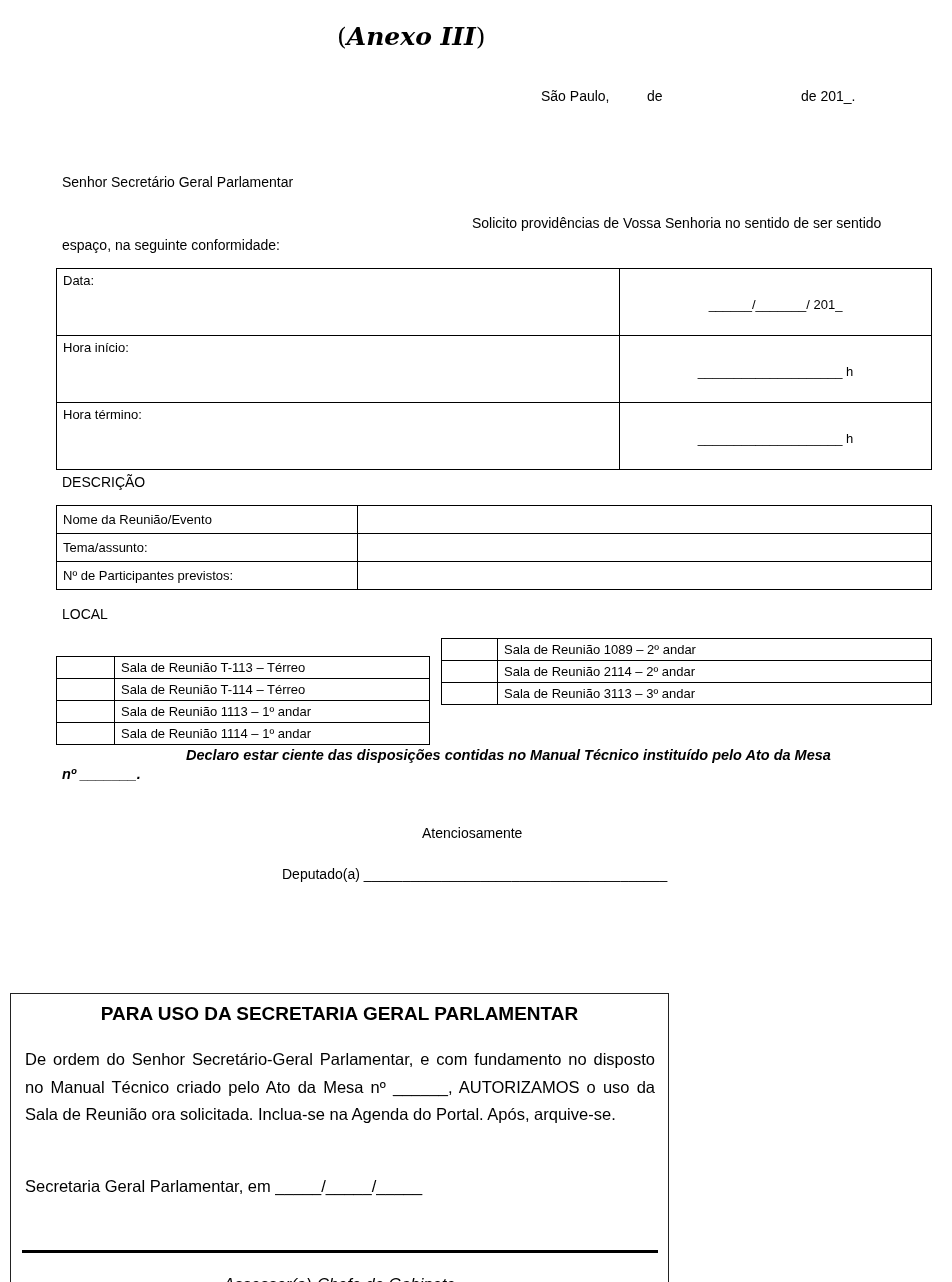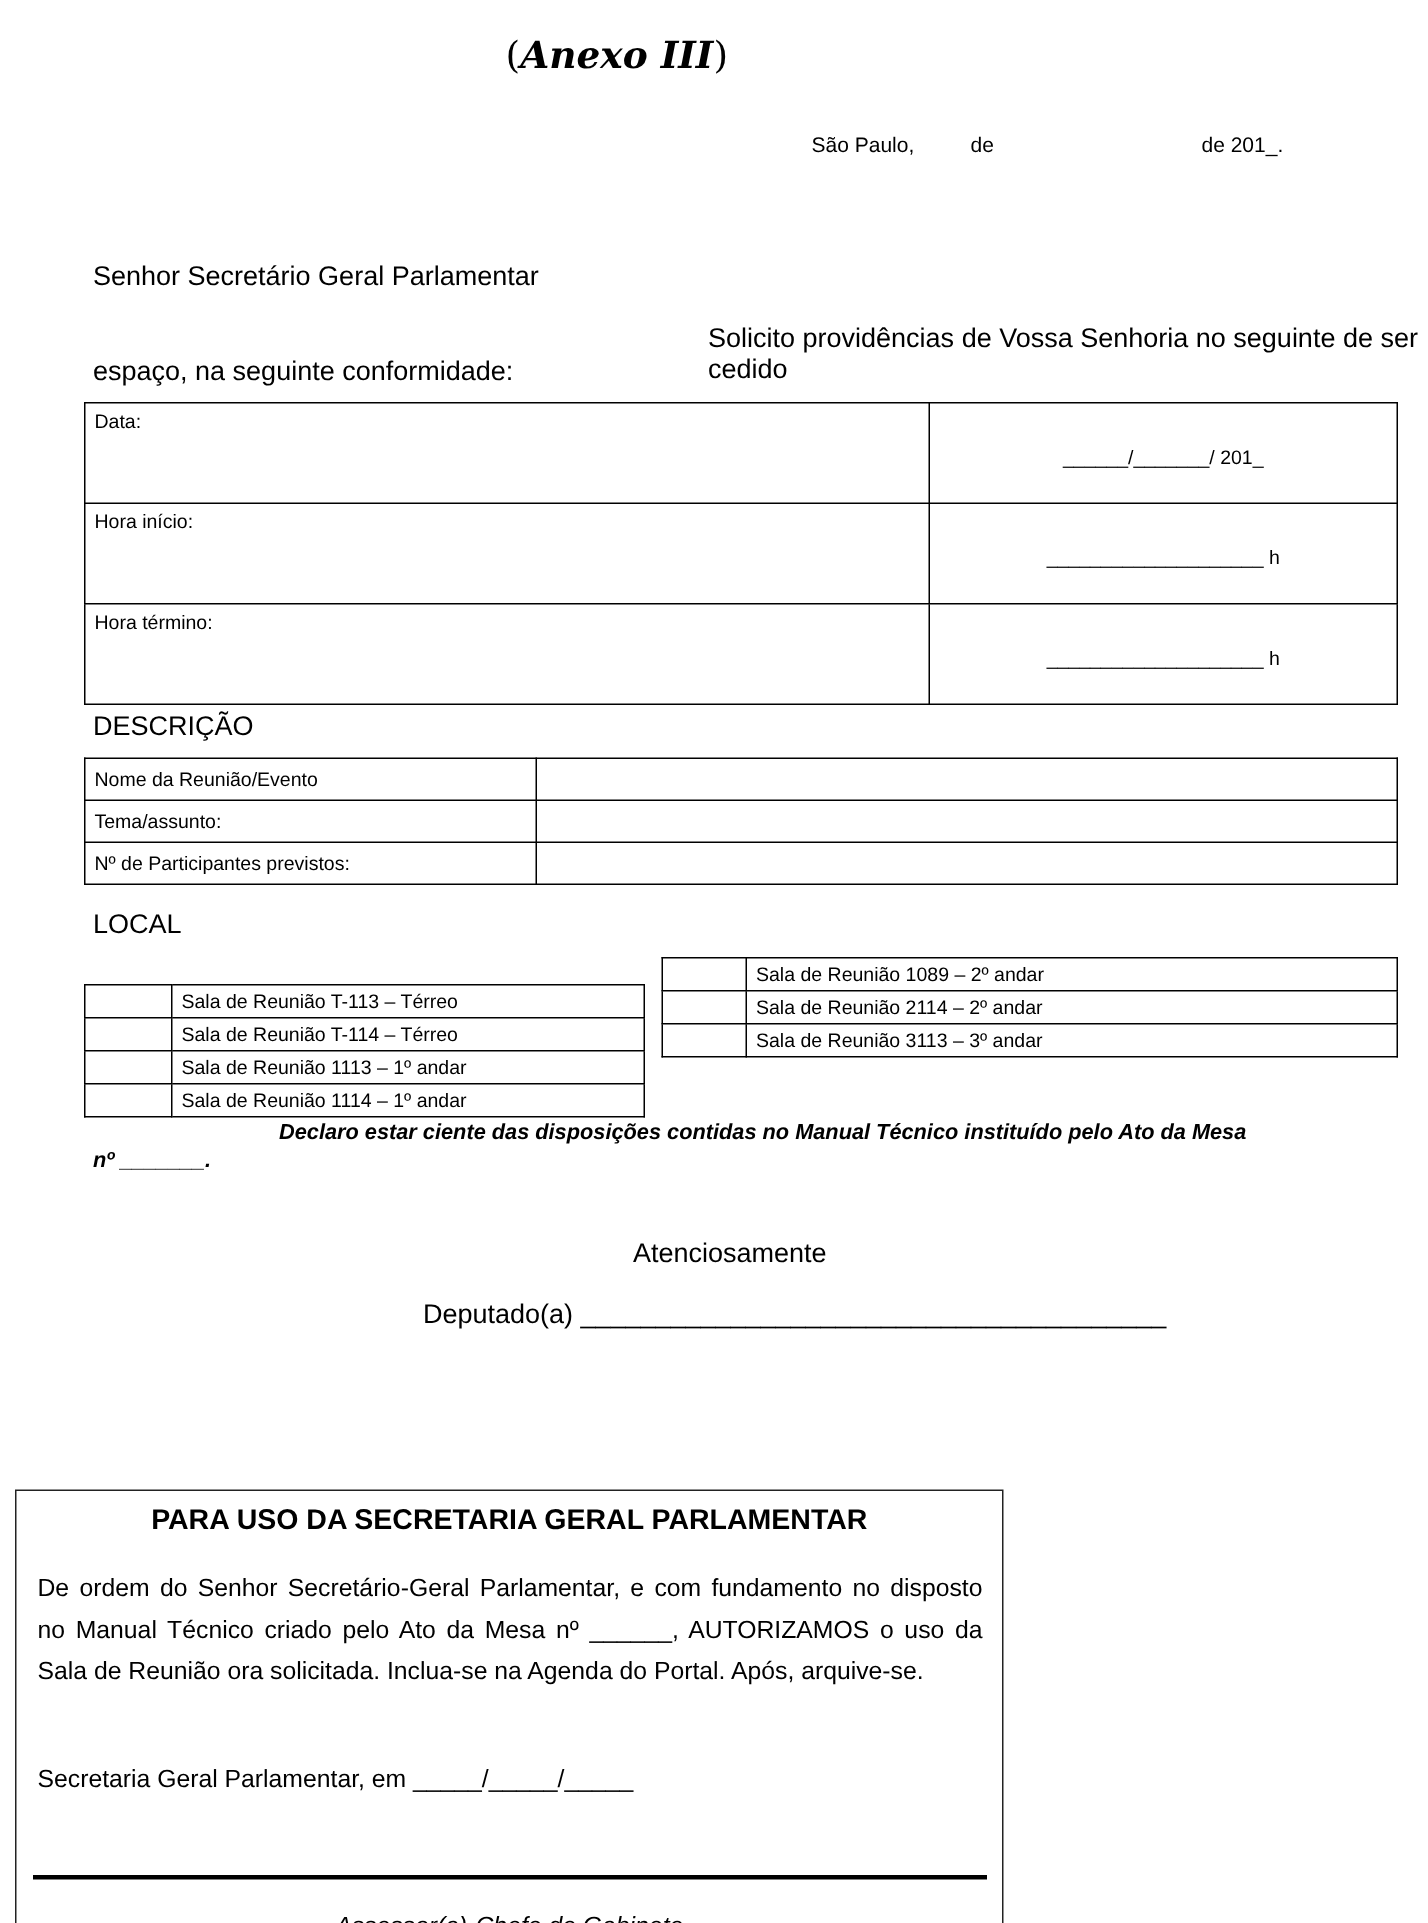--- a/index.html
+++ b/index.html
@@ -1,21 +1,21 @@
 <!DOCTYPE html>
 <html><head>
 <meta charset="utf-8">
 <style>
   html, body { margin: 0; padding: 0; background: #ffffff; }
   body { width: 952px; height: 1282px; position: relative; overflow: hidden; color: #000; font-family: "Liberation Sans", sans-serif; }
   .abs { position: absolute; }
   .title { left: 337px; top: 22px; font-family: "DejaVu Serif", "Liberation Serif", serif; font-size: 25px; }
   .title .inner { font-weight: bold; font-style: italic; }
   .place { top: 88px; font-size: 14px; }
-  .body-text { font-family: "Liberation Sans", sans-serif; font-size: 18px; }
+  .body-text { font-family: "Liberation Sans", sans-serif; font-size: 14px; }
   table { border-collapse: collapse; position: absolute; }
   td { border: 1px solid #000; vertical-align: top; font-size: 13px; padding: 0 6px; }
   .t1 td { height: 62px; }
   .t1 td.lbl { padding-top: 4px; margin-top: 35px; }
   .t1 td.val { text-align: center; vertical-align: middle; padding-top: 4px; }
   .t2 td { height: 27px; vertical-align: middle; }
   .t3 td { height: 21px; vertical-align: middle; }
   .declare { font-weight: bold; font-style: italic; font-size: 14.5px; }
   .box { left: 10px; top: 953px; width: 659px; height: 313px; border: 1.5px solid #222; box-sizing: border-box; margin-top: 40px; }
   .box-title { position: absolute; left: 0; right: 0; top: 9px; text-align: center; font-weight: bold; font-size: 19px; }
@@ -27,21 +27,21 @@
 </head>
 <body>
 
 <div class="abs title"><span>(</span><span class="inner">Anexo III</span><span>)</span></div>
 
 <span class="abs place" style="left:541px;">São Paulo,</span>
 <span class="abs place" style="left:647px;">de</span>
 <span class="abs place" style="left:801px;">de 201_.</span>
 
 <span class="abs body-text" style="left:62px; top:174px;">Senhor Secretário Geral Parlamentar</span>
-<span class="abs body-text" style="left:472px; top:215px;">Solicito providências de Vossa Senhoria no seguinte de ser cedido</span>
+<span class="abs body-text" style="left:472px; top:215px;">Solicito providências de Vossa Senhoria no sentido de ser sentido</span>
 <span class="abs body-text" style="left:62px; top:237px;">espaço, na seguinte conformidade:</span>
 
 <table class="t1" style="left:56px; top:268px; width:876px;">
   <tbody>
       <tr>
     <td class="lbl" style="width:550px;">Data:</td>
     <td class="val">______/_______/ 201_</td>
   </tr>
   <tr>
     <td class="lbl">Hora início:</td>

